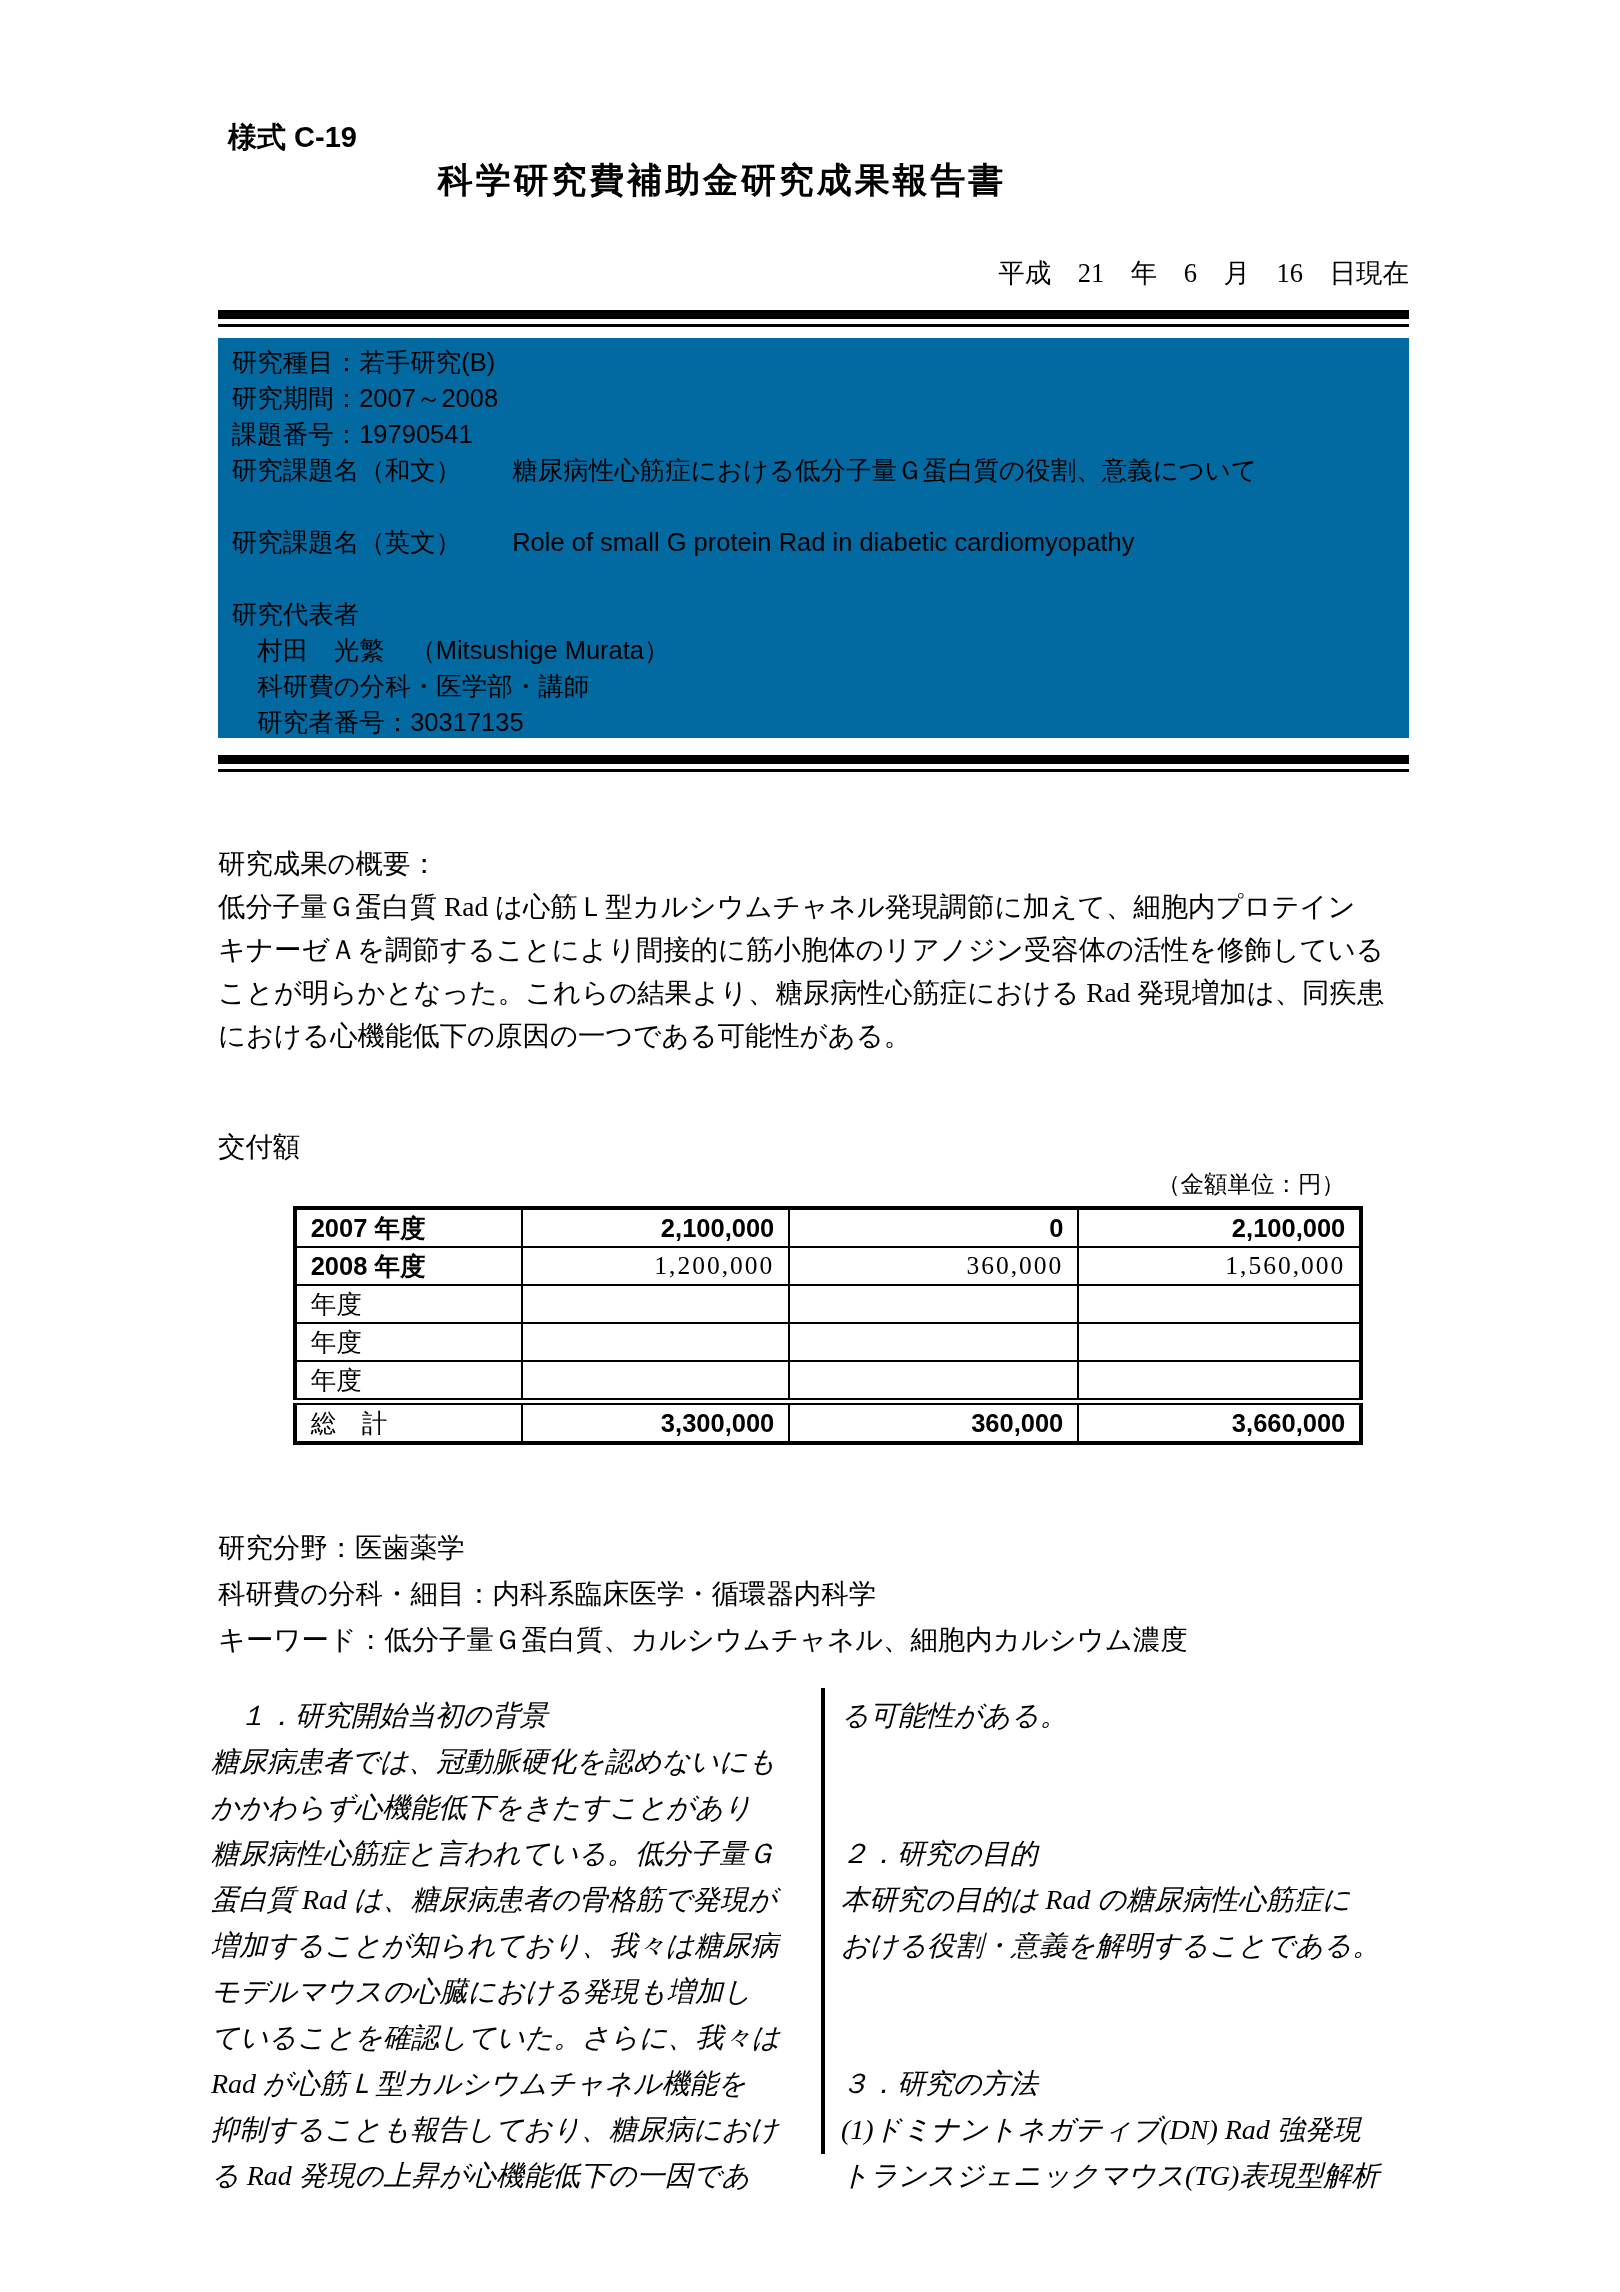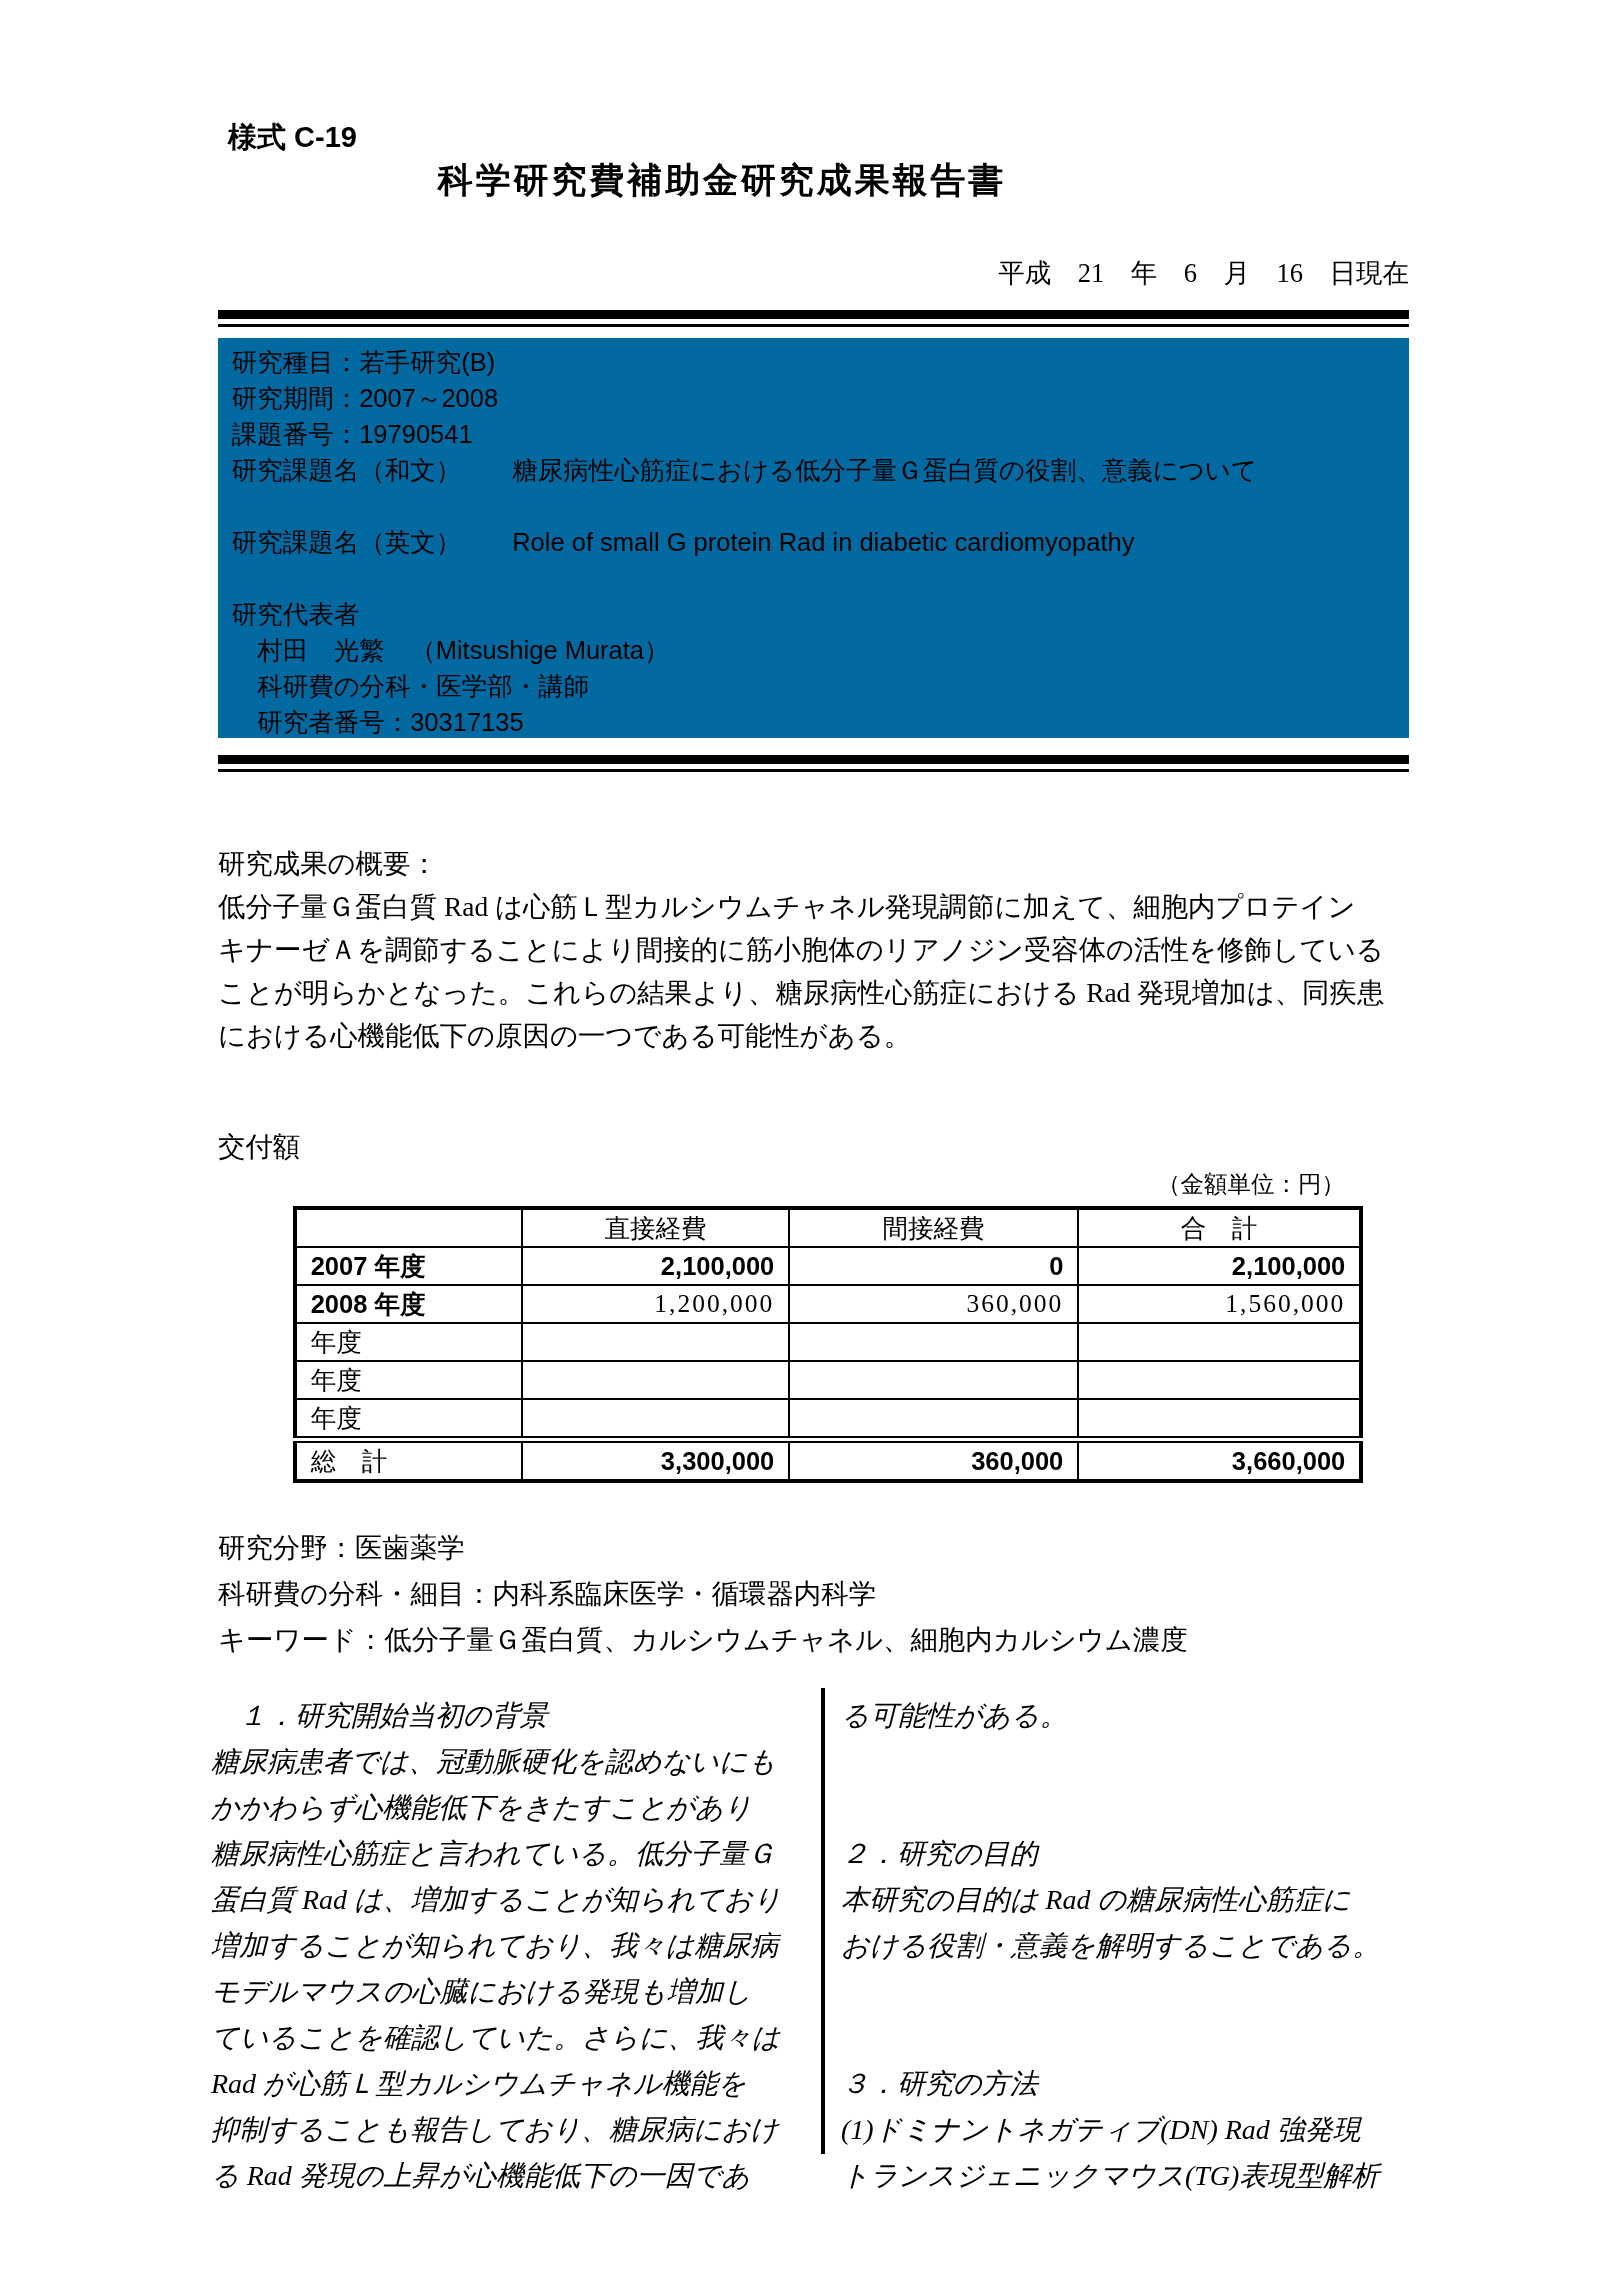--- a/index.html
+++ b/index.html
@@ -107,26 +107,20 @@
 <div class="abs funding-table-wrap">
   <table>
     <colgroup>
       <col style="width:227px">
         <col style="width:267px">
         <col style="width:289px">
         <col style="width:283px">
     </colgroup>
     <tbody id="funding-tbody">
         <tr>
-          <td class="hdr-cell"></td>
-          <td class="hdr-cell">直接経費</td>
-          <td class="hdr-cell">間接経費</td>
-          <td class="hdr-cell">合　計</td>
-        </tr>
-        <tr>
           <td class="label-cell label-bold">2007 年度</td>
           <td class="val-cell bold-val">2,100,000</td>
           <td class="val-cell bold-val">0</td>
           <td class="val-cell bold-val">2,100,000</td>
         </tr>
         <tr>
           <td class="label-cell label-bold">2008 年度</td>
           <td class="val-cell serif-val">1,200,000</td>
           <td class="val-cell serif-val">360,000</td>
           <td class="val-cell serif-val">1,560,000</td>
@@ -163,21 +157,21 @@
     <div class="field-line">研究分野：医歯薬学</div>
     <div class="field-line">科研費の分科・細目：内科系臨床医学・循環器内科学</div>
     <div class="field-line">キーワード：低分子量Ｇ蛋白質、カルシウムチャネル、細胞内カルシウム濃度</div>
   </div>
 
 <div class="abs col-left">
     <div class="col-line">　１．研究開始当初の背景</div>
     <div class="col-line">糖尿病患者では、冠動脈硬化を認めないにも</div>
     <div class="col-line">かかわらず心機能低下をきたすことがあり</div>
     <div class="col-line">糖尿病性心筋症と言われている。低分子量Ｇ</div>
-    <div class="col-line">蛋白質 Rad は、増加することが知られており</div>
+    <div class="col-line">蛋白質 Rad は、糖尿病患者の骨格筋で発現が</div>
     <div class="col-line">増加することが知られており、我々は糖尿病</div>
     <div class="col-line">モデルマウスの心臓における発現も増加し</div>
     <div class="col-line">ていることを確認していた。さらに、我々は</div>
     <div class="col-line">Rad が心筋Ｌ型カルシウムチャネル機能を</div>
     <div class="col-line">抑制することも報告しており、糖尿病におけ</div>
     <div class="col-line">る Rad 発現の上昇が心機能低下の一因であ</div>
   </div>
 <div class="abs col-divider"></div>
 <div class="abs col-right">
     <div class="col-line">る可能性がある。</div>

